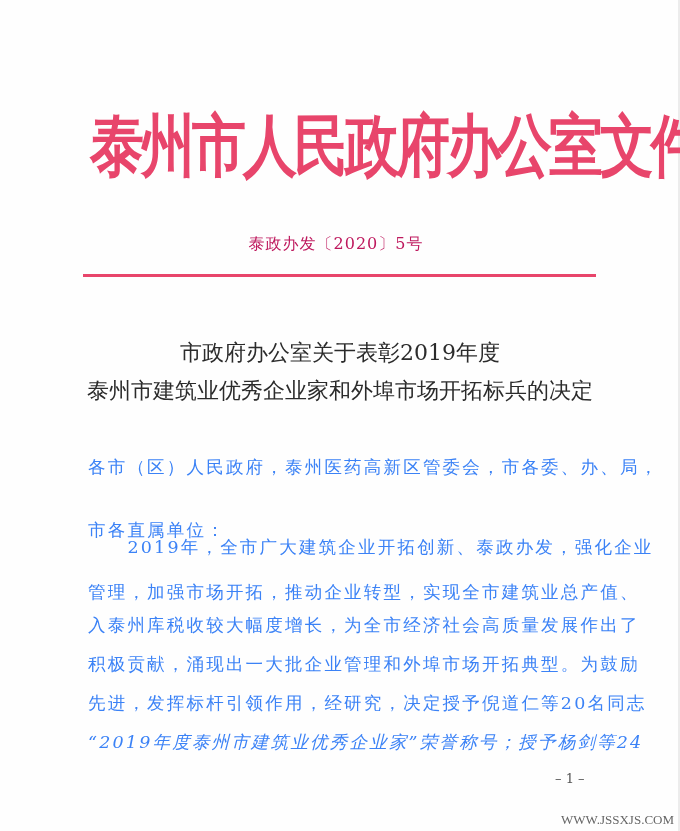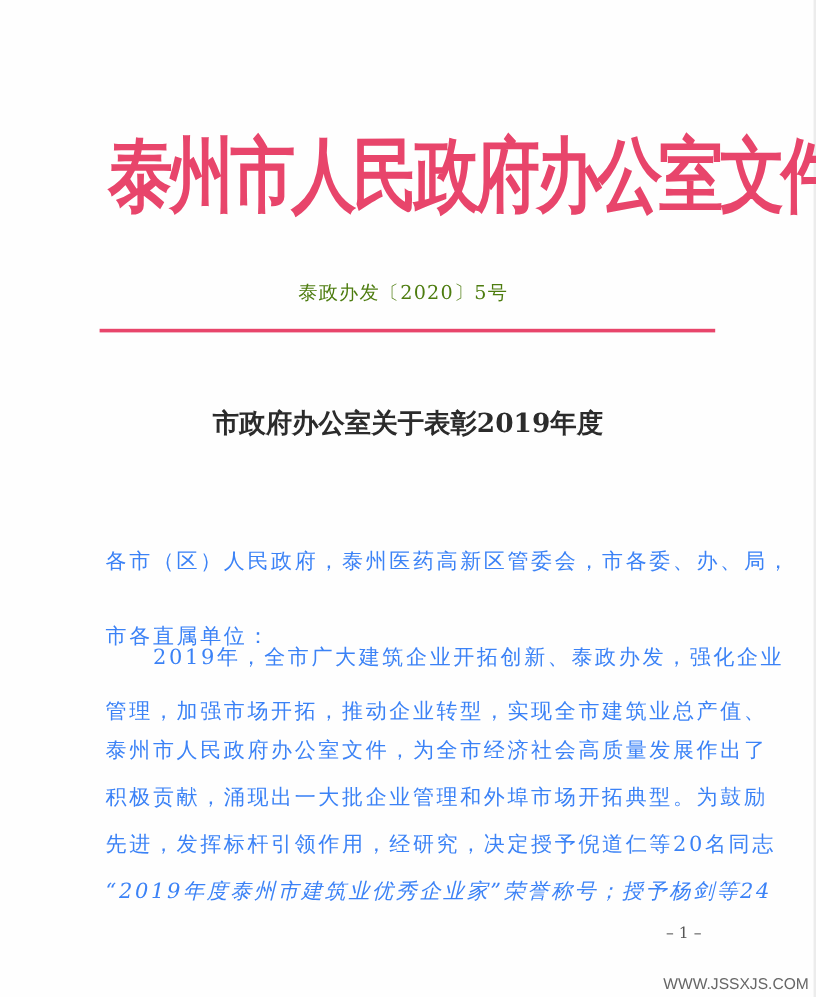--- a/index.html
+++ b/index.html
@@ -45,37 +45,37 @@
       transform-origin: center;
       white-space: nowrap;
     }
     .doc-number {
       position: absolute;
       left: 0;
       width: 672px;
       top: 234px;
       text-align: center;
       font-size: 16px;
-      color: #4d7c0f;
+      color: #be185d;
       letter-spacing: 1px;
     }
     .red-rule {
       position: absolute;
       left: 83px;
       top: 274px;
       width: 513px;
       height: 3px;
       background: #e8456b;
     }
     .title {
       position: absolute;
       left: 0;
       width: 680px;
       text-align: center;
-      font-weight: bold;
+      font-weight: normal;
       font-size: 22px;
       color: #2b2b2b;
       letter-spacing: 0px;
       white-space: nowrap;
     }
     .title.l1 { top: 338px; }
     .title.l2 { top: 376px; }
     .body-line {
       position: absolute;
       left: 88px;
@@ -89,44 +89,45 @@
       position: absolute;
       left: 555px;
       top: 771px;
       font-size: 13px;
       color: #555;
     }
     .watermark {
       position: absolute;
       right: 6px;
       top: 812px;
-      font-family: Liberation Sans, sans-serif;
+      font-family: Liberation Serif, serif;
       font-size: 13px;
       color: #666;
       letter-spacing: 0px;
     }
   </style>
 </head>
 <body>
 
 <div class="page">
   <div class="right-edge"></div>
 
   <div class="red-header">泰州市人民政府办公室文件</div>
 
   <div class="doc-number">泰政办发〔2020〕5号</div>
 
   <div class="red-rule"></div>
 
   <div class="title l1">市政府办公室关于表彰2019年度</div>
+  <div class="title l2">泰州市建筑业优秀企业家和外埠市场开拓标兵的决定</div>
 
   <div class="body-line" style="top:455px;">各市（区）人民政府，泰州医药高新区管委会，市各委、办、局，</div>
   <div class="body-line" style="top:518px;">市各直属单位：</div>
   <div class="body-line" style="top:535px;">　　2019年，全市广大建筑企业开拓创新、泰政办发，强化企业</div>
   <div class="body-line" style="top:580px;">管理，加强市场开拓，推动企业转型，实现全市建筑业总产值、</div>
-  <div class="body-line" style="top:613px;">泰州市人民政府办公室文件，为全市经济社会高质量发展作出了</div>
+  <div class="body-line" style="top:613px;">入泰州库税收较大幅度增长，为全市经济社会高质量发展作出了</div>
   <div class="body-line" style="top:652px;">积极贡献，涌现出一大批企业管理和外埠市场开拓典型。为鼓励</div>
   <div class="body-line" style="top:691px;">先进，发挥标杆引领作用，经研究，决定授予倪道仁等20名同志</div>
   <div class="body-line" style="top:730px;font-style:italic;">“2019年度泰州市建筑业优秀企业家”荣誉称号；授予杨剑等24</div>
 
   <div class="page-num">– 1 –</div>
   <div class="watermark">WWW.JSSXJS.COM</div>
 </div>
 
 </body></html>

